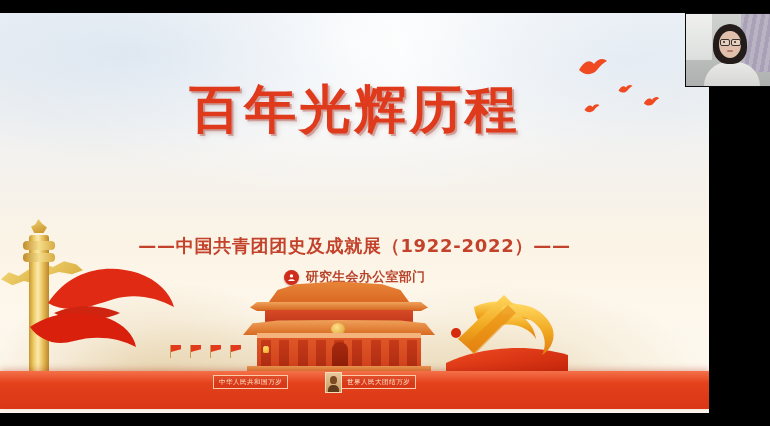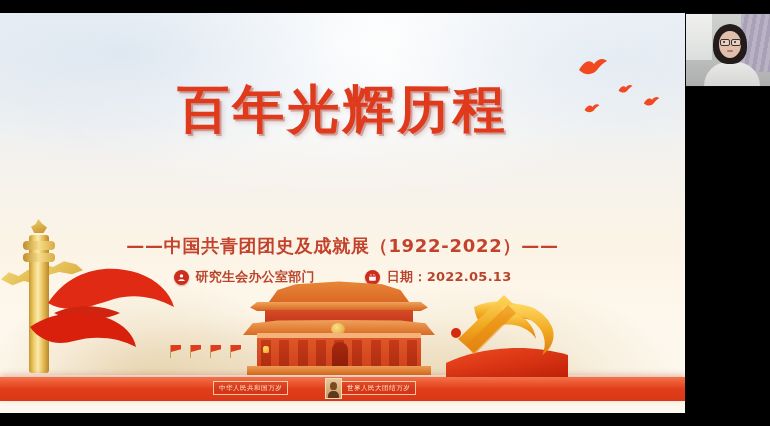--- a/index.html
+++ b/index.html
@@ -8,20 +8,21 @@
 
   #screen{position:relative;width:770px;height:426px;background:#000;overflow:hidden;}
 
   
   #slide{position:absolute;left:0;top:13px;width:685px;height:400px;overflow:hidden;
          background:
            radial-gradient(ellipse 70% 55% at 50% 8%, #ffffff 0%, rgba(255,255,255,0) 70%),
            linear-gradient(to bottom,
              #eef2f6 0%, #eef1f5 14%, #f2f2f1 30%,
              #f7f2ea 46%, #fbf4e6 58%, #fdf6e8 66%, #fdf7ec 74%, #fdf8ee 82%);
+         padding-left: 24px;
   }
   
   .haze{position:absolute;inset:0;
         background:radial-gradient(ellipse 55% 40% at 18% 10%, rgba(205,220,235,.55) 0%, rgba(205,220,235,0) 70%),
                    radial-gradient(ellipse 45% 35% at 88% 12%, rgba(210,224,238,.40) 0%, rgba(210,224,238,0) 70%);}
   
   .mountain-wash{position:absolute;left:0;right:0;bottom:38px;height:130px;
       background:
         radial-gradient(ellipse 34% 100% at 22% 100%, rgba(223,198,150,.62) 0%, rgba(223,198,150,0) 72%),
         radial-gradient(ellipse 40% 95% at 70% 100%, rgba(226,203,157,.50) 0%, rgba(226,203,157,0) 74%),
@@ -101,21 +102,21 @@
   .flagrow{position:absolute;left:170px;bottom:52px;width:76px;height:16px;display:flex;gap:9px;}
   .sflag{width:11px;height:13px;position:relative;}
   .sflag .cloth{position:absolute;left:1px;top:0;width:10px;height:7px;background:#e23a1c;
       clip-path:polygon(0 0,100% 0,100% 62%,0 100%);}
   .sflag .pole{position:absolute;left:0;top:0;width:1.3px;height:13px;background:#c99a4c;}
 
   
   #party{position:absolute;left:444px;bottom:36px;width:126px;height:100px;}
 
   
-  .banner{position:absolute;left:0;right:0;bottom:12px;height:24px;
+  .banner{position:absolute;left:0;right:0;bottom:4px;height:38px;
       background:linear-gradient(to bottom,#eb4a22 0%,#e23f1b 40%,#d93717 100%);
       box-shadow:0 -2px 6px rgba(170,40,15,.30);}
   .banner-sheen{position:absolute;left:0;right:0;top:0;height:12px;
       background:linear-gradient(to bottom,rgba(255,160,120,.45),rgba(255,160,120,0));}
   .slogan{position:absolute;top:4px;height:12px;display:flex;align-items:center;justify-content:center;
       border:1px solid rgba(255,225,190,.85);color:#ffe9cf;font-size:6.5px;letter-spacing:.08em;
       padding:0 5px;white-space:nowrap;background:rgba(190,40,16,.28);}
   #slogan-left{left:213px;}
   #slogan-right{left:341px;text-align:right;}
   .portrait{position:absolute;left:325px;top:1px;width:15px;height:19px;
@@ -180,31 +181,20 @@
 
     <div class="meta-row">
       <div class="meta-item">
         <span class="meta-ico">
           <svg width="9" height="9" viewBox="0 0 10 10">
               <circle cx="5" cy="3.2" r="1.9" fill="#fff"></circle>
               <path d="M1.4 9 C1.4 6.4 8.6 6.4 8.6 9 Z" fill="#fff"></path>
             </svg>
         </span>
         <span>研究生会办公室部门</span>
-      </div>
-      <div class="meta-item">
-        <span class="meta-ico">
-          <svg width="9" height="9" viewBox="0 0 10 10">
-              <rect x="1.3" y="2.2" width="7.4" height="6.3" rx="1" fill="#fff"></rect>
-              <rect x="1.3" y="2.2" width="7.4" height="1.9" fill="#cf2d1b"></rect>
-              <rect x="2.8" y="1" width="1.1" height="2" rx=".5" fill="#fff"></rect>
-              <rect x="6.1" y="1" width="1.1" height="2" rx=".5" fill="#fff"></rect>
-            </svg>
-        </span>
-        <span>日期：2022.05.13</span>
       </div>
     </div>
 
     <div id="huabiao">
       <div class="hb-cloud" style="left:-14px;top:52px;"></div>
       <div class="hb-cloud" style="left:18px;top:44px;width:50px;height:24px;"></div>
       <div class="hb-shaft"></div>
       <div class="hb-ring" style="top:28px;"></div>
       <div class="hb-ring" style="top:40px;"></div>
       <div class="hb-top"></div>

